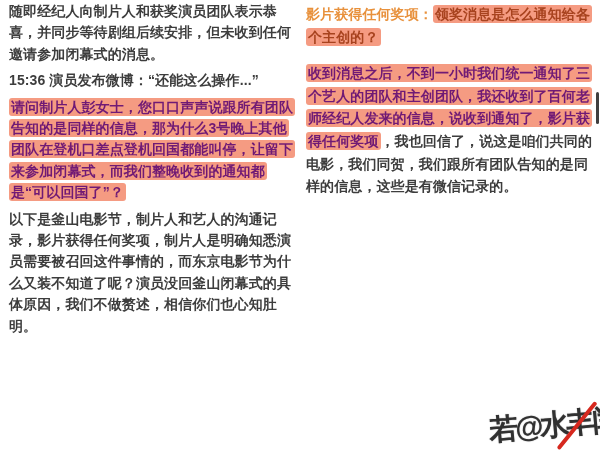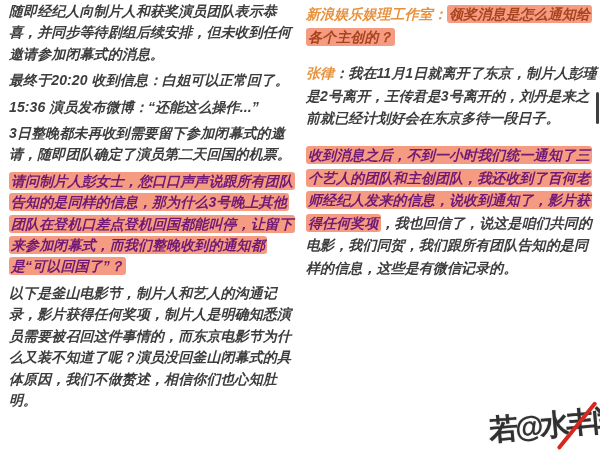--- a/index.html
+++ b/index.html
@@ -4,21 +4,21 @@
 <style>
   html,body{margin:0;padding:0;}
   body{
     width:600px;height:450px;overflow:hidden;background:#ffffff;
     font-family:"Liberation Sans",sans-serif;
   }
   .canvas{position:relative;width:600px;height:450px;background:#ffffff;}
   .col{position:absolute;color:#3d3d3d;font-weight:600;}
   .col-left{left:9px;top:1px;width:287px;font-size:14px;line-height:21.4px;letter-spacing:0.1px;}
   .col-right{left:306px;top:3px;width:292px;font-size:14px;line-height:22.6px;letter-spacing:0.1px;}
-  .para{margin:0 0 5px 0;font-style:italic;}
+  .para{margin:0 0 5px 0;}
   .col-right .para{margin:0 0 14px 0;}
   .hl{
     background:#F59B82;border-radius:3px;padding:1px 2px;
     -webkit-box-decoration-break:clone;box-decoration-break:clone;
   }
   .hl-dark{color:#701a75;}
   .hl-orange{color:#A8431F;}
   .speaker{color:#E8913C;font-weight:700;}
   .colon{color:#3d3d3d;}
   .watermark{
@@ -37,33 +37,28 @@
     background:#3f3f3f;border-radius:2px;
   }
 </style>
 </head>
 <body>
 
 <div class="canvas">
 
   <div class="col col-left">
     <p class="para"><span>随即经纪人向制片人和获奖演员团队表示恭喜，并同步等待剧组后续安排，但未收到任何邀请参加闭幕式的消息。</span></p>
-    <p class="para"><span>最终于20:20 收到信息：白姐可以正常回了。</span></p>
     <p class="para"><span>15:36 演员发布微博：“还能这么操作...”</span></p>
-    <p class="para"><span>3日整晚都未再收到需要留下参加闭幕式的邀请，随即团队确定了演员第二天回国的机票。</span></p>
     <p class="para"><span class="hl hl-dark">请问制片人彭女士，您口口声声说跟所有团队告知的是同样的信息，那为什么3号晚上其他团队在登机口差点登机回国都能叫停，让留下来参加闭幕式，而我们整晚收到的通知都是“可以回国了”？</span></p>
     <p class="para"><span>以下是釜山电影节，制片人和艺人的沟通记录，影片获得任何奖项，制片人是明确知悉演员需要被召回这件事情的，而东京电影节为什么又装不知道了呢？演员没回釜山闭幕式的具体原因，我们不做赘述，相信你们也心知肚明。</span></p>
   </div>
 
   <div class="col col-right">
     <p class="para">
-      <span class="speaker">新浪娱乐娱理工作室</span><span class="speaker">：</span><span class="hl hl-orange">领奖消息是怎么通知给各个主创的？</span>
-    </p>
-    <p class="para">
-      <span class="speaker">张律</span><span class="colon">：</span><span>我在11月1日就离开了东京，制片人彭瑾是2号离开，王传君是3号离开的，刘丹是来之前就已经计划好会在东京多待一段日子。</span>
+      <span class="speaker">影片获得任何奖项</span><span class="speaker">：</span><span class="hl hl-orange">领奖消息是怎么通知给各个主创的？</span>
     </p>
     <p class="para">
       <span class="hl hl-dark">收到消息之后，不到一小时我们统一通知了三个艺人的团队和主创团队，我还收到了百何老师经纪人发来的信息，说收到通知了，影片获得任何奖项</span><span>，我也回信了，说这是咱们共同的电影，我们同贺，我们跟所有团队告知的是同样的信息，这些是有微信记录的。</span>
     </p>
   </div>
 
   <div class="watermark">若@水丰闰</div>
   <div class="red-stroke"></div>
   <div class="scrollbar-thumb"></div>
 

